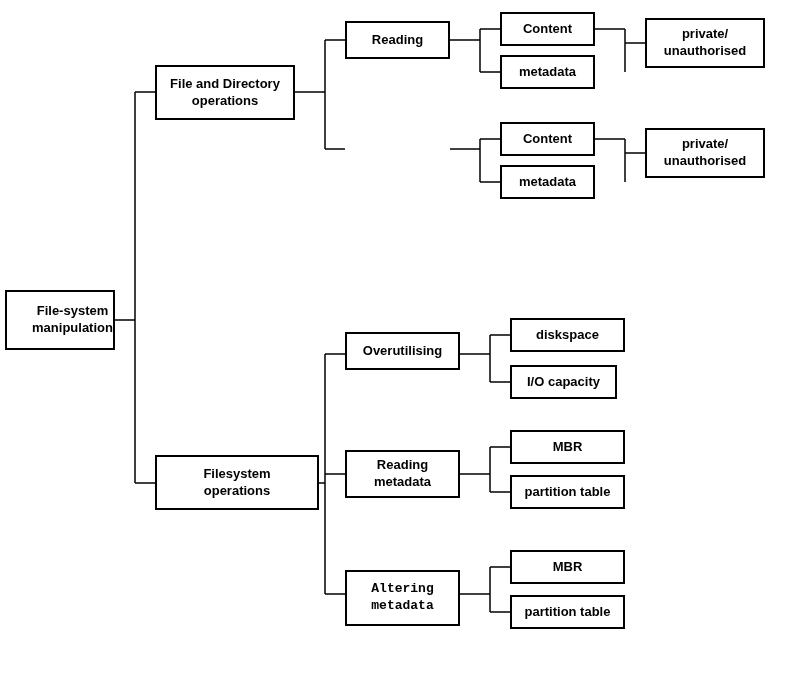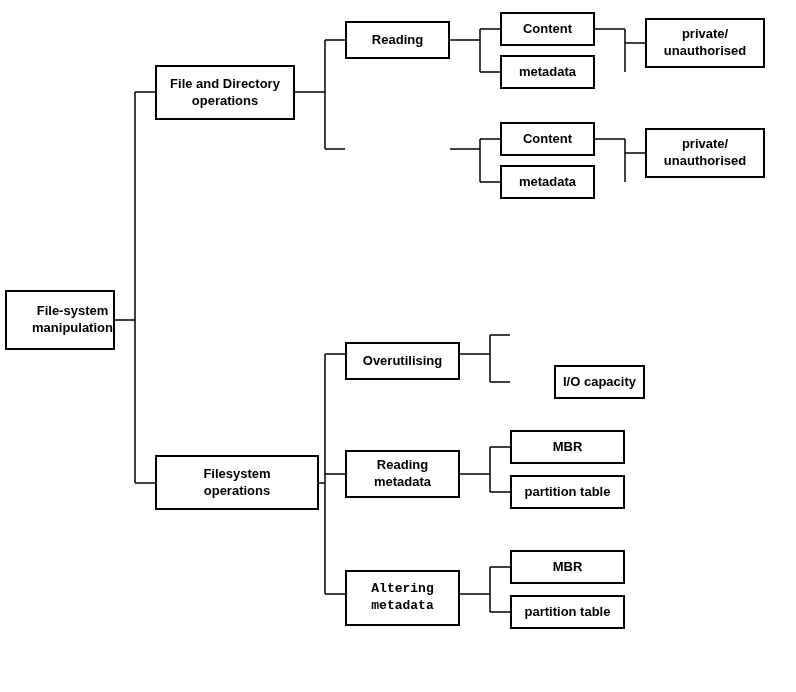--- a/index.html
+++ b/index.html
@@ -137,36 +137,39 @@
   <div class="node" style="left:645px; top:18px; width:120px; height:50px; white-space:pre-line;">
     <span>private/
 unauthorised</span>
   </div>
 
   <div class="node" style="left:645px; top:128px; width:120px; height:50px; white-space:pre-line;">
     <span>private/
 unauthorised</span>
   </div>
 
-  <div class="node" style="left:345px; top:342px; width:115px; height:38px;">
+  <div class="node" style="left:345px; top:332px; width:115px; height:38px;">
     <span>Overutilising</span>
   </div>
 
   <div class="node" style="left:345px; top:450px; width:115px; height:48px; white-space:pre-line;">
     <span>Reading
 metadata</span>
   </div>
 
   <div class="node" style="left:345px; top:570px; width:115px; height:56px; white-space:pre-line;font-family:Liberation Mono, monospace;">
     <span>Altering
 metadata</span>
   </div>
 
+  <div class="node" style="left:510px; top:318px; width:115px; height:34px;">
+    <span>diskspace</span>
+  </div>
 
-  <div class="node" style="left:510px; top:365px; width:91px; height:34px;margin-left:44px;">
+  <div class="node" style="left:510px; top:365px; width:107px; height:34px;">
     <span>I/O capacity</span>
   </div>
 
   <div class="node" style="left:510px; top:430px; width:115px; height:34px;">
     <span>MBR</span>
   </div>
 
   <div class="node" style="left:510px; top:475px; width:115px; height:34px;">
     <span>partition table</span>
   </div>

